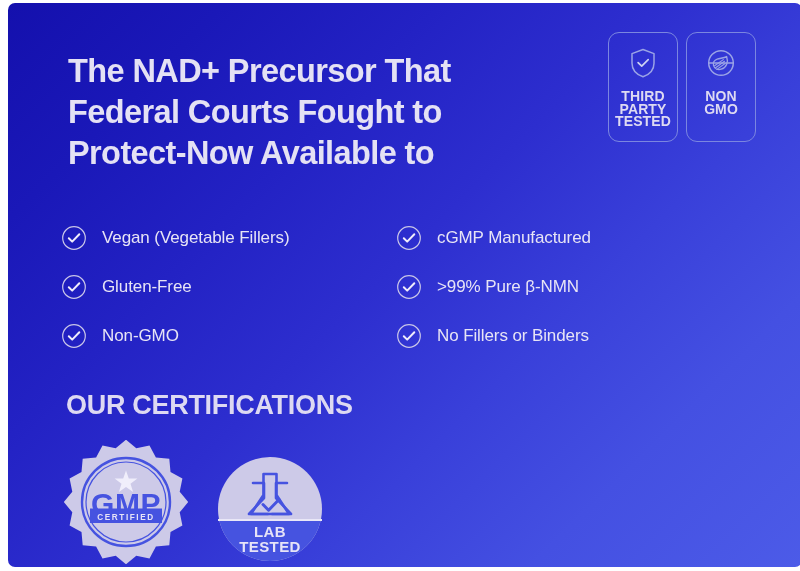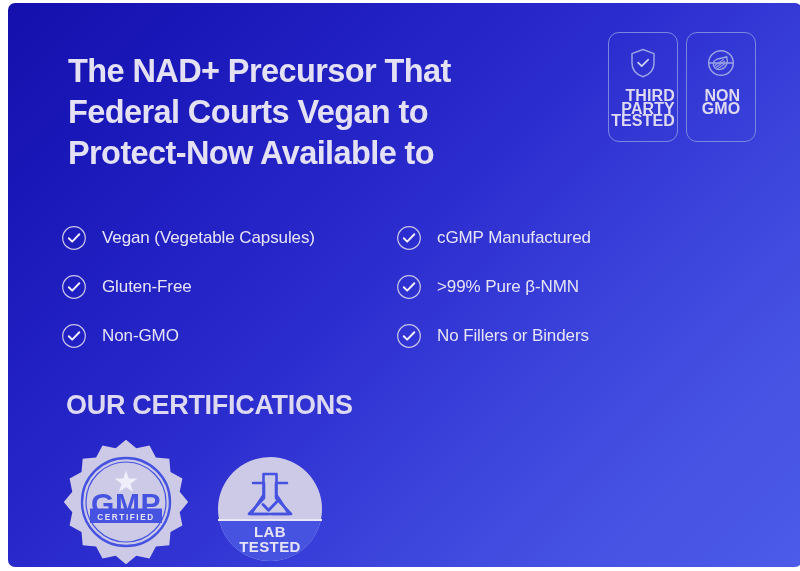--- a/index.html
+++ b/index.html
@@ -63,24 +63,24 @@
     flex-direction: column;
     align-items: center;
     justify-content: flex-start;
     padding-top: 13px;
     box-sizing: border-box;
   }
   .tb-icon { width: 34px; height: 34px; display: block; }
   .tb-text {
     margin-top: 10px;
     color: #dedaf2;
-    font-size: 16px;
+    font-size: 14px;
     font-weight: bold;
     line-height: 12.5px;
-    text-align: right;
+    text-align: center;
     letter-spacing: 0.1px;
   }
   .tb-text span { display: block; }
 
   
   #features {
     position: absolute;
     left: 53px;
     top: 222px;
     width: 660px;
@@ -126,21 +126,21 @@
   .seal-gmp { width: 124px; height: 124px; display: block; }
   .seal-lab { width: 110px; height: 110px; display: block; }
 </style>
 </head>
 <body>
 
 <div id="card">
 
   <div id="headline">
     <span class="hl-line">The NAD+ Precursor That</span>
-    <span class="hl-line">Federal Courts Vegan to</span>
+    <span class="hl-line">Federal Courts Fought to</span>
     <span class="hl-line">Protect-Now Available to</span>
   </div>
 
   <div id="top-badges">
 
     <div class="tb">
       <svg class="tb-icon" viewBox="0 0 34 34">
         <path d="M17 3.5 L28 7.6 V17.2 C28 24.2 23.1 28.6 17 30.8 C10.9 28.6 6 24.2 6 17.2 V7.6 Z" fill="none" stroke="#9aa3e6" stroke-width="1.5" stroke-linejoin="round"></path>
         <path d="M12.1 16.6 L15.7 20.2 L22.2 13.7" fill="none" stroke="#cdd2f2" stroke-width="1.7" stroke-linecap="round" stroke-linejoin="round"></path>
       </svg>
@@ -167,21 +167,21 @@
   </div>
 
   <div id="features">
 
     <div class="feat-col left">
       <div class="feat-row">
         <svg class="feat-icon" viewBox="0 0 26 26">
           <circle cx="13" cy="13" r="11.3" fill="none" stroke="#c9c6e8" stroke-width="1.2"></circle>
           <path d="M7.8 13.2 L11.2 16.6 L18.3 9.2" fill="none" stroke="#efecfb" stroke-width="2" stroke-linecap="round" stroke-linejoin="round"></path>
         </svg>
-        <span class="feat-label">Vegan (Vegetable Capsules)</span>
+        <span class="feat-label">Vegan (Vegetable Fillers)</span>
       </div>
       <div class="feat-row">
         <svg class="feat-icon" viewBox="0 0 26 26">
           <circle cx="13" cy="13" r="11.3" fill="none" stroke="#c9c6e8" stroke-width="1.2"></circle>
           <path d="M7.8 13.2 L11.2 16.6 L18.3 9.2" fill="none" stroke="#efecfb" stroke-width="2" stroke-linecap="round" stroke-linejoin="round"></path>
         </svg>
         <span class="feat-label">Gluten-Free</span>
       </div>
       <div class="feat-row">
         <svg class="feat-icon" viewBox="0 0 26 26">

